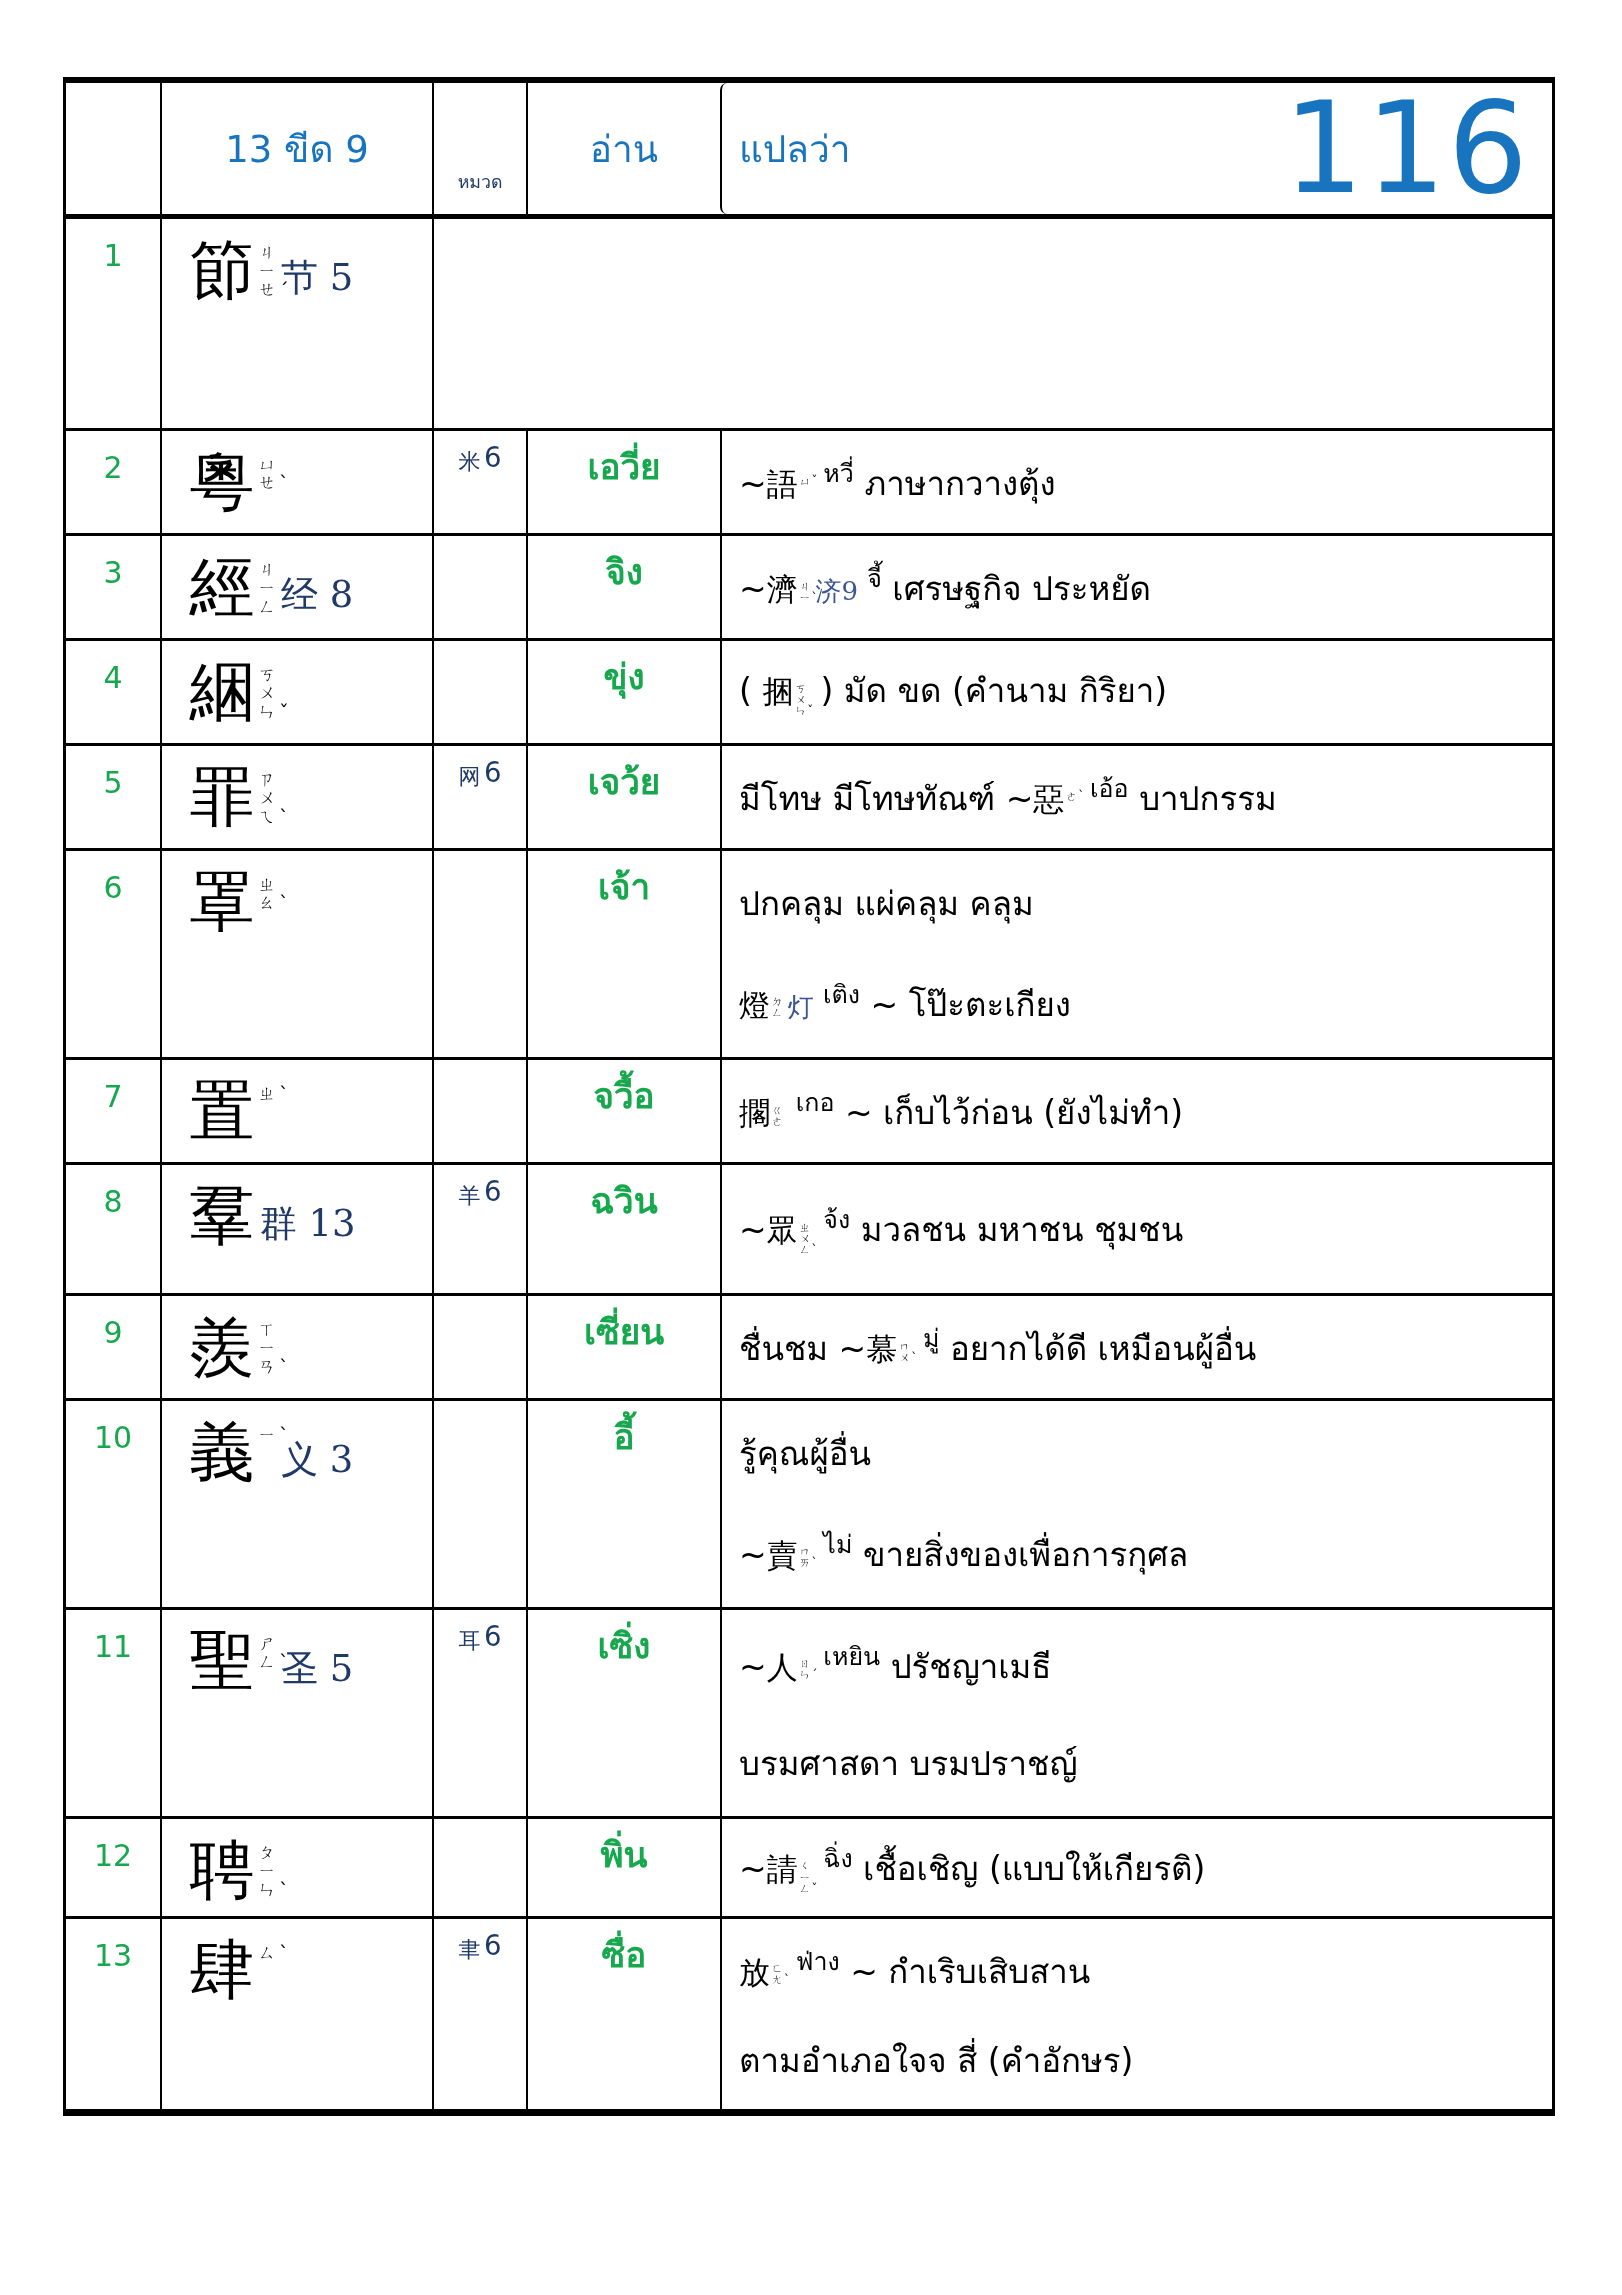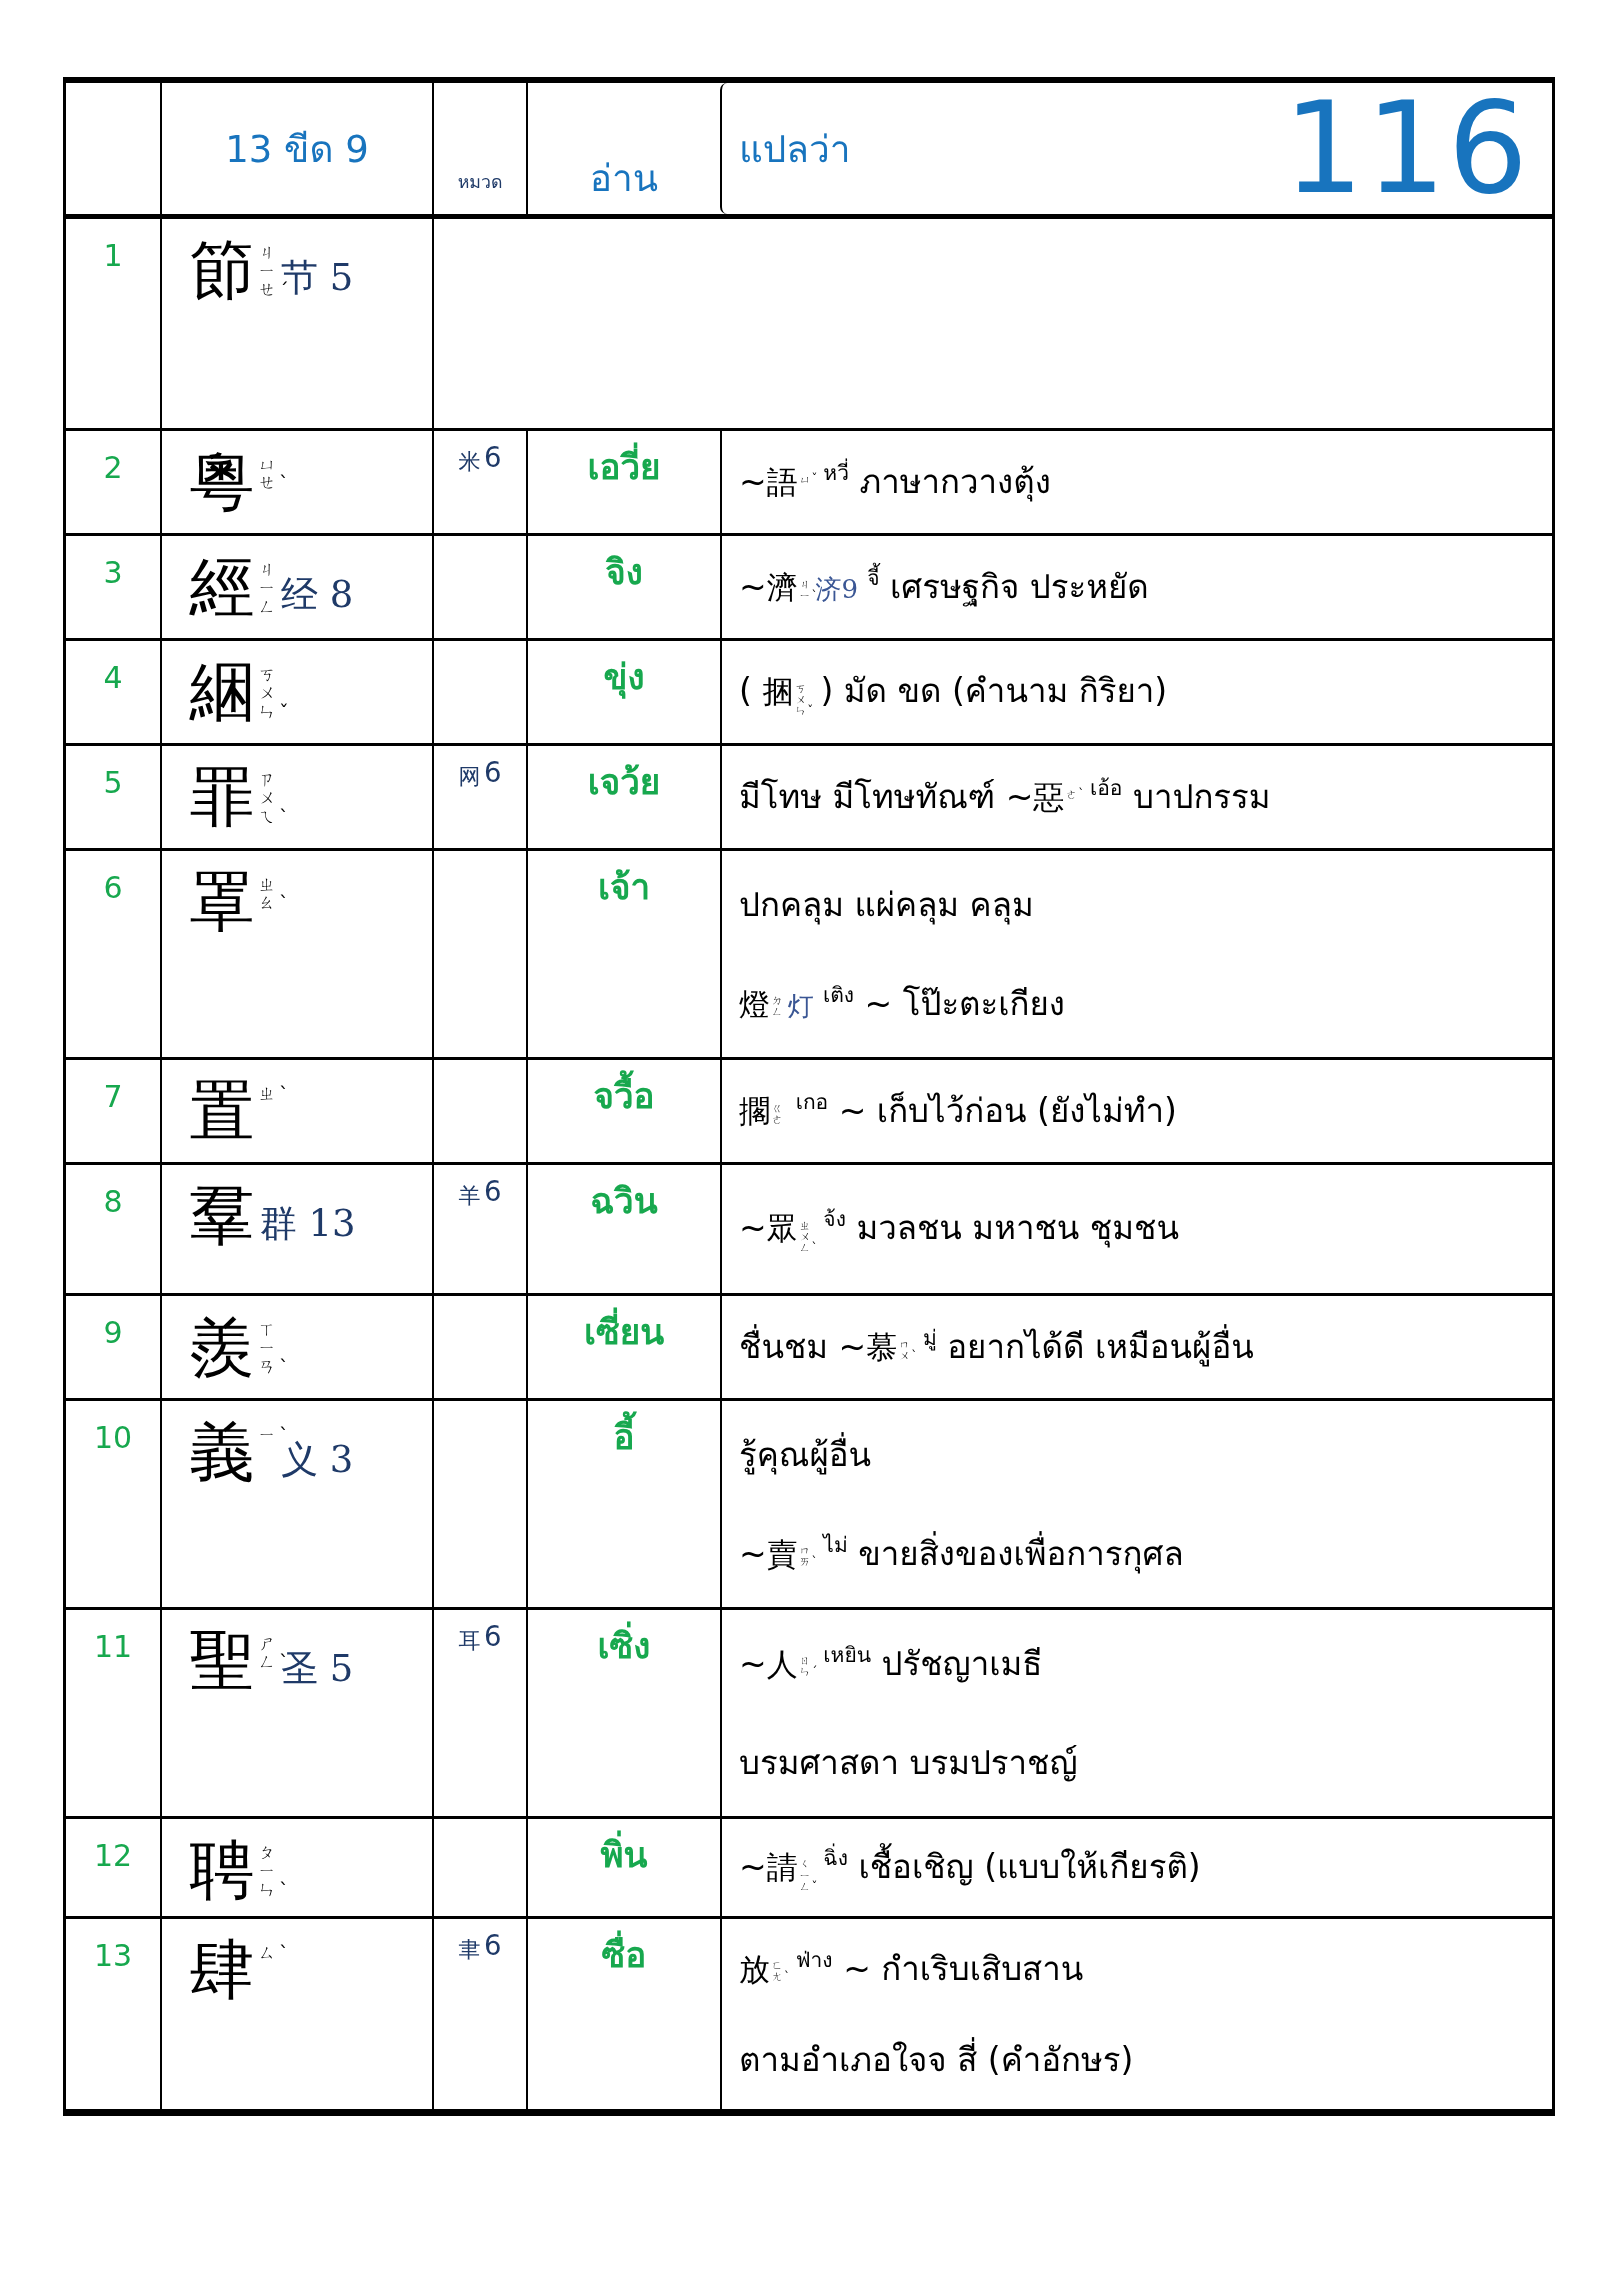--- a/index.html
+++ b/index.html
@@ -27,32 +27,32 @@
             margin:7.9px 0 0 4.6px;font-size:16.4px;line-height:1.12;color:#000;position:relative;}
   .zy-stack .zy-tone{position:absolute;right:-13px;bottom:-1.3px;font-size:19.6px;line-height:1;}
   .simp{font-size:37px;color:#1F3A68;margin-top:17px;margin-left:5.2px;white-space:pre;
         font-family:"DejaVu Serif",serif;}
   .rad-char{font-size:22px;color:#1F3A68;margin-top:5.2px;font-family:"DejaVu Serif",serif;}
   .rad-num{font-size:27.5px;color:#1F3A68;margin-left:3.3px;line-height:1.1;}
   .reading{color:#17A84E;font-size:35px;font-weight:bold;line-height:1.15;}
 
   .mline{color:#000;font-size:33px;line-height:1.45;white-space:nowrap;}
   .seg-th{font-size:33px;}
-  .seg-sm{font-size:21px;vertical-align:13px;margin:0 10.5px 0 9.2px;}
+  .seg-sm{font-size:25px;vertical-align:13px;margin:0 10.5px 0 9.2px;}
   .seg-cn{font-size:31px;font-family:"DejaVu Serif",serif;}
   .seg-bl{font-size:26px;color:#3A5694;font-family:"DejaVu Serif",serif;margin-left:1.3px;}
   .seg-zh{display:inline-flex;flex-direction:column;align-items:center;font-size:10.5px;
           line-height:1.08;vertical-align:10.5px;position:relative;margin:0 3.9px 0 2px;}
   .seg-zh .zy-tone{position:absolute;right:-7.2px;bottom:-1.3px;font-size:11.8px;line-height:1;}
 
   .h-strokes{font-size:37px;color:#1874BE;}
   .hc1{align-items:center;justify-content:center;padding:16px;}
   .hc2{align-items:flex-end;justify-content:center;padding:0 0 18.3px 0;}
   .h-rad{font-size:17.7px;color:#1F3A68;}
-  .hc3{align-items:flex-end;justify-content:center;padding:7px;}
+  .hc3{align-items:center;justify-content:center;padding:0;}
   .h-read{font-size:37px;color:#1874BE;}
   .hc4{flex-direction:row;align-items:center;justify-content:space-between;
        padding:0 22px 0 17px;border-radius:7px;}
   .h-mean{font-size:37px;color:#1874BE;}
   .h-page{font-size:126px;color:#1874BE;line-height:0.95;letter-spacing:2px;}
 </style>
 </head>
 <body>
 
 <div class="page">

